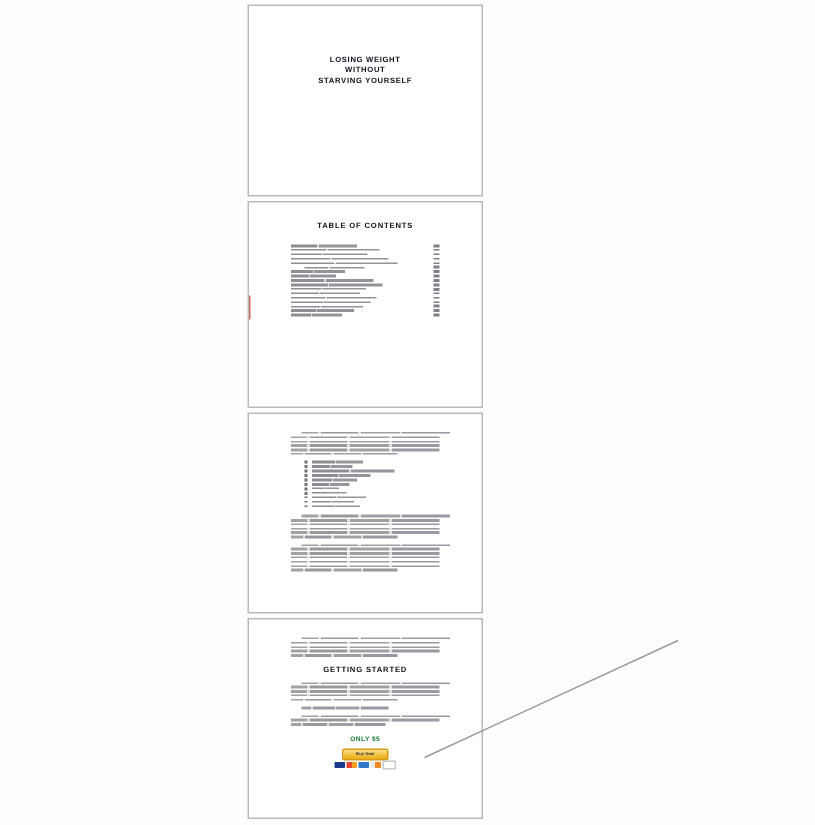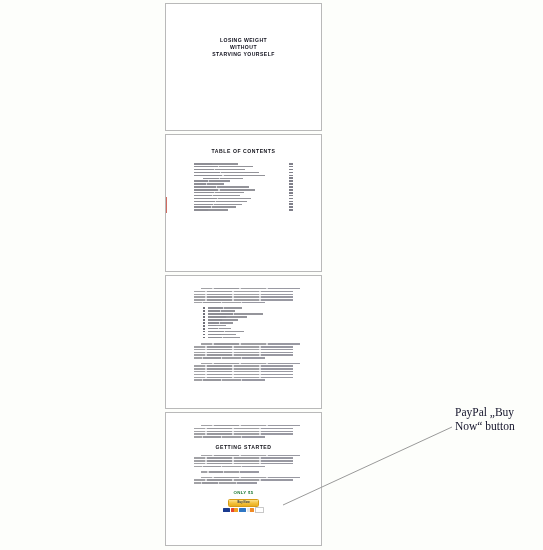--- a/index.html
+++ b/index.html
@@ -419,18 +419,14 @@
           <span class="card-logo card-paypal"></span>
         </div>
       </div>
     </div>
   </div>
 
   <svg id="leader-line">
     <line x1="283" y1="505" x2="452" y2="427" stroke="#9a9a9a" stroke-width="1"></line>
   </svg>
 
-  <div id="annotation-label">
-    <div>PayPal „Buy</div>
-    <div>Now“ button</div>
-  </div>
 
 </div>
 
 </body></html>

